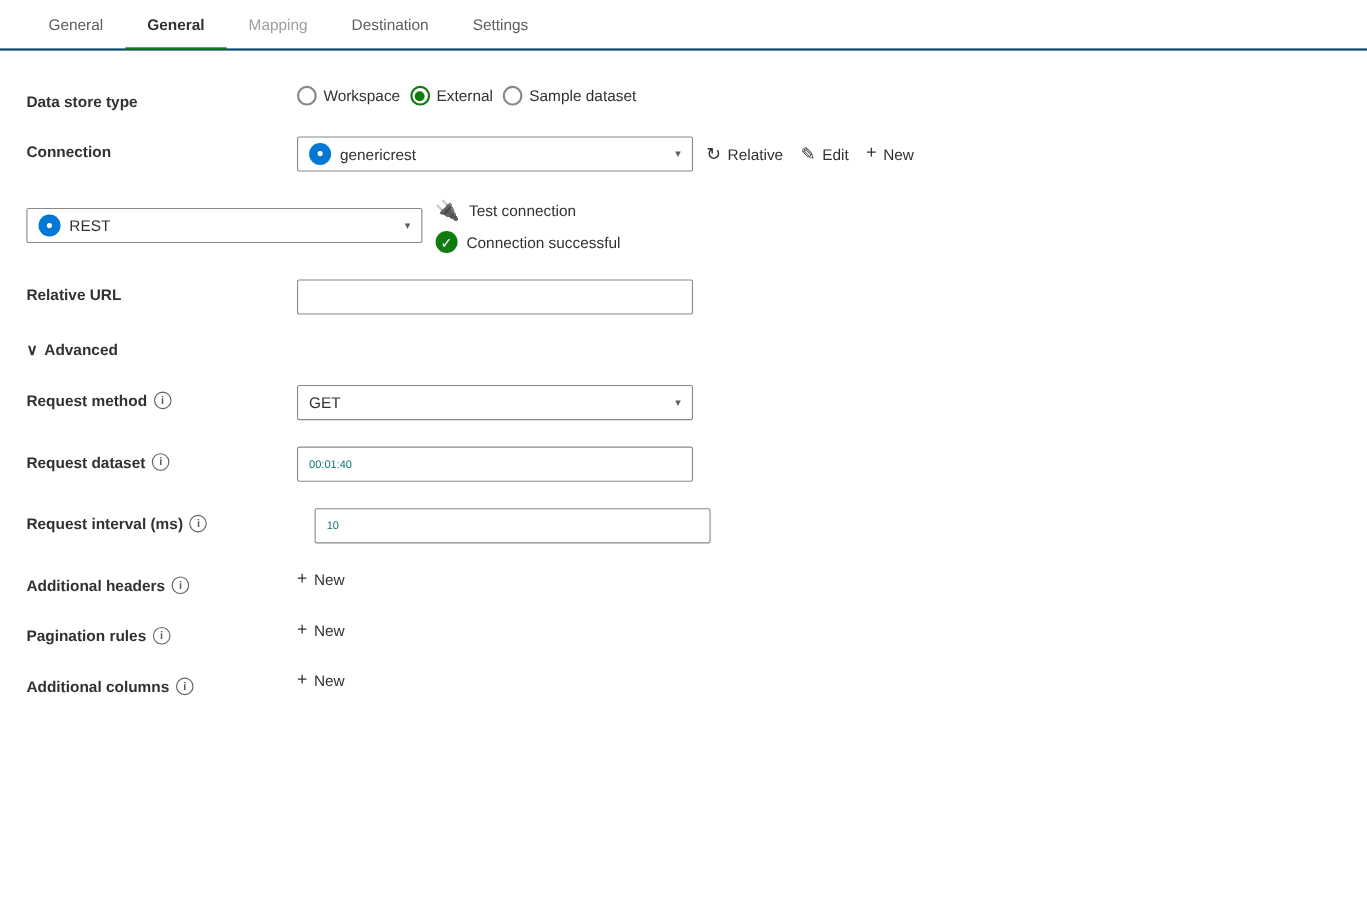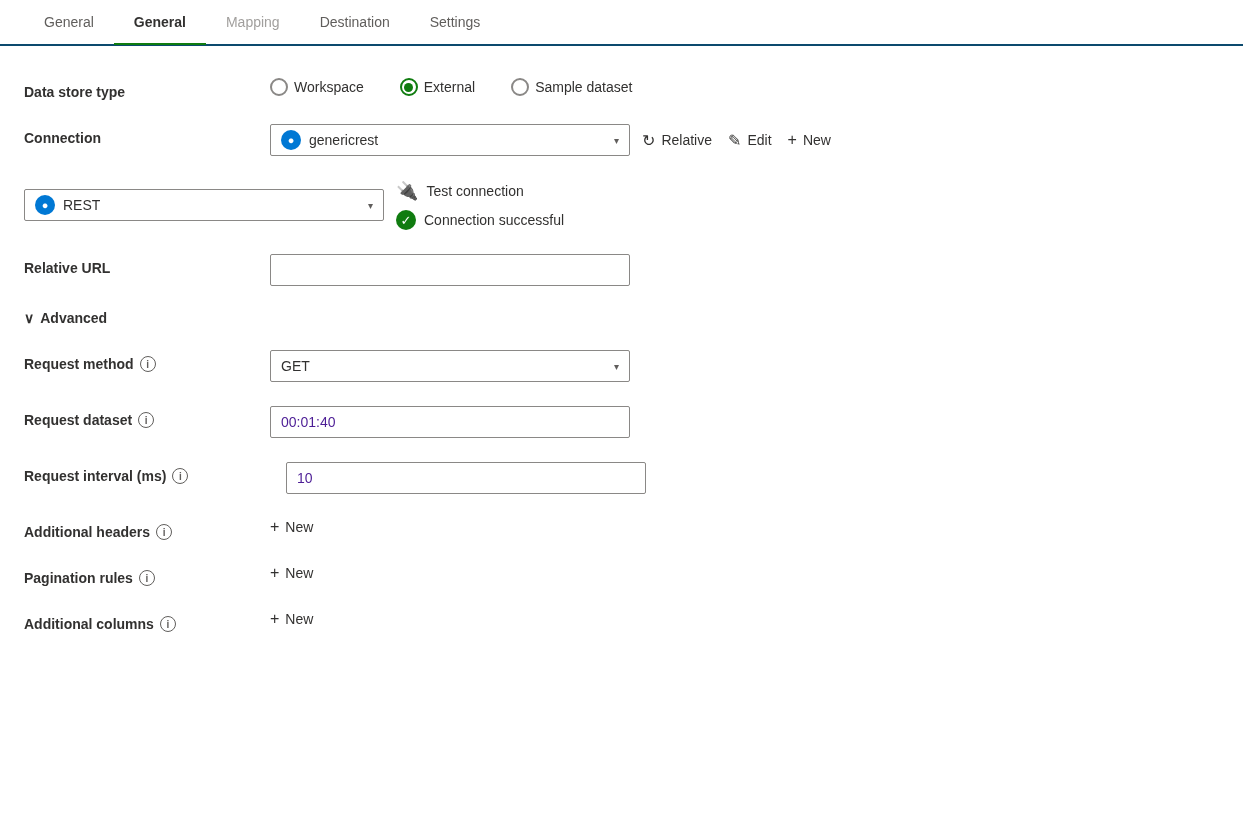--- a/index.html
+++ b/index.html
@@ -64,21 +64,21 @@
     .form-controls {
       display: flex;
       align-items: center;
       flex: 1;
       gap: 12px;
       flex-wrap: wrap;
     }
     .radio-group {
       display: flex;
       align-items: center;
-      gap: 36px;
+      gap: 9px;
     }
     .radio-option {
       display: flex;
       align-items: center;
       gap: 6px;
       cursor: pointer;
     }
     .radio-circle {
       width: 18px;
       height: 18px;
@@ -153,22 +153,22 @@
       border: none;
       padding: 0;
     }
     .action-btn .icon { font-size: 16px; }
     .text-input {
       min-width: 360px;
       height: 32px;
       border: 1px solid #8a8886;
       border-radius: 2px;
       padding: 5px 10px;
-      font-size: 14px;
-      color: #4c1d95;
+      font-size: 10px;
+      color: #0f766e;
       outline: none;
     }
     .advanced-toggle {
       display: flex;
       align-items: center;
       gap: 6px;
       cursor: pointer;
       font-weight: 600;
       font-size: 14px;
       color: #323130;

